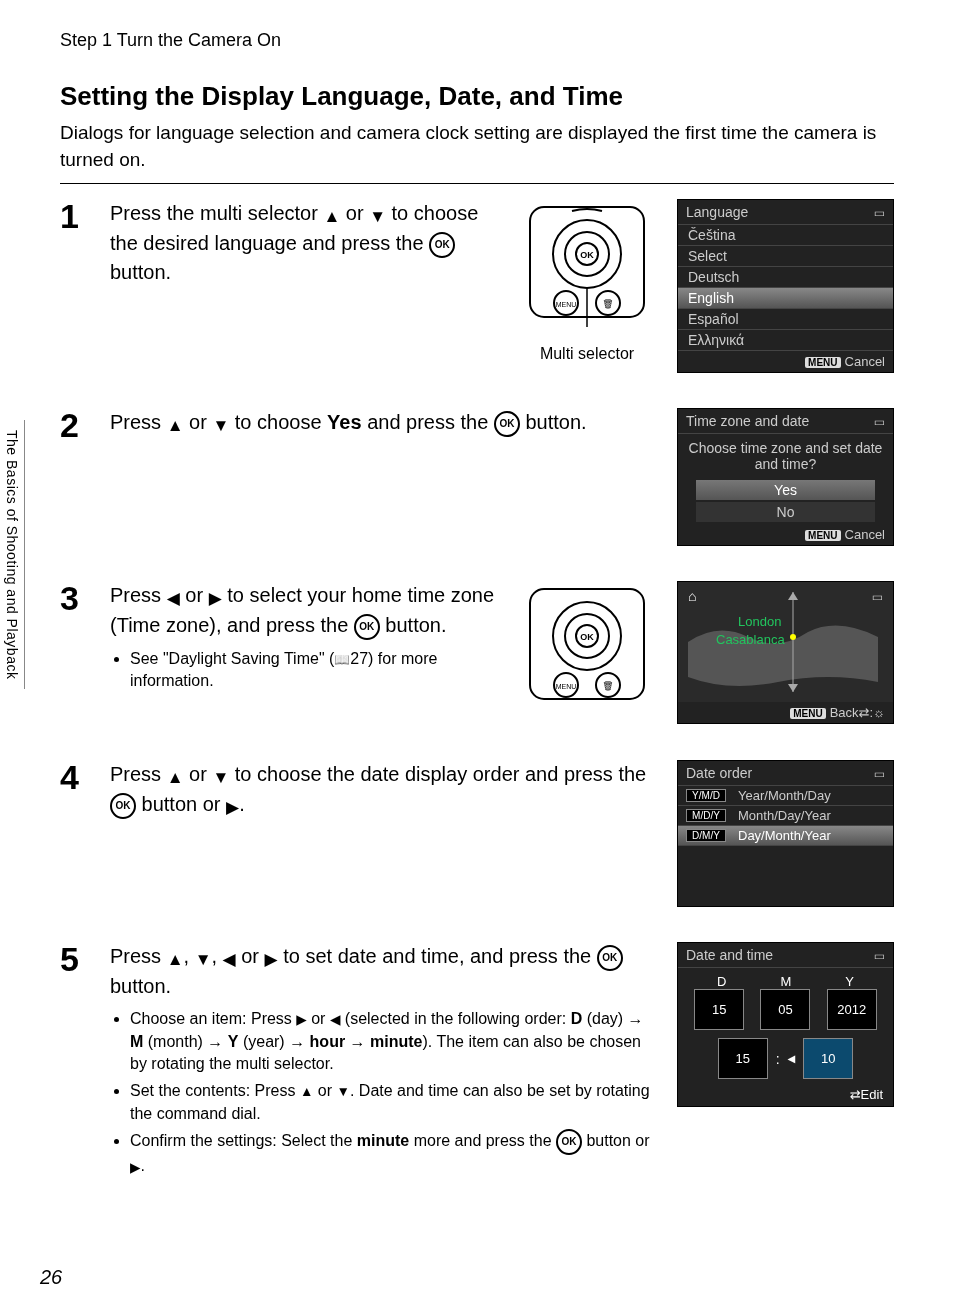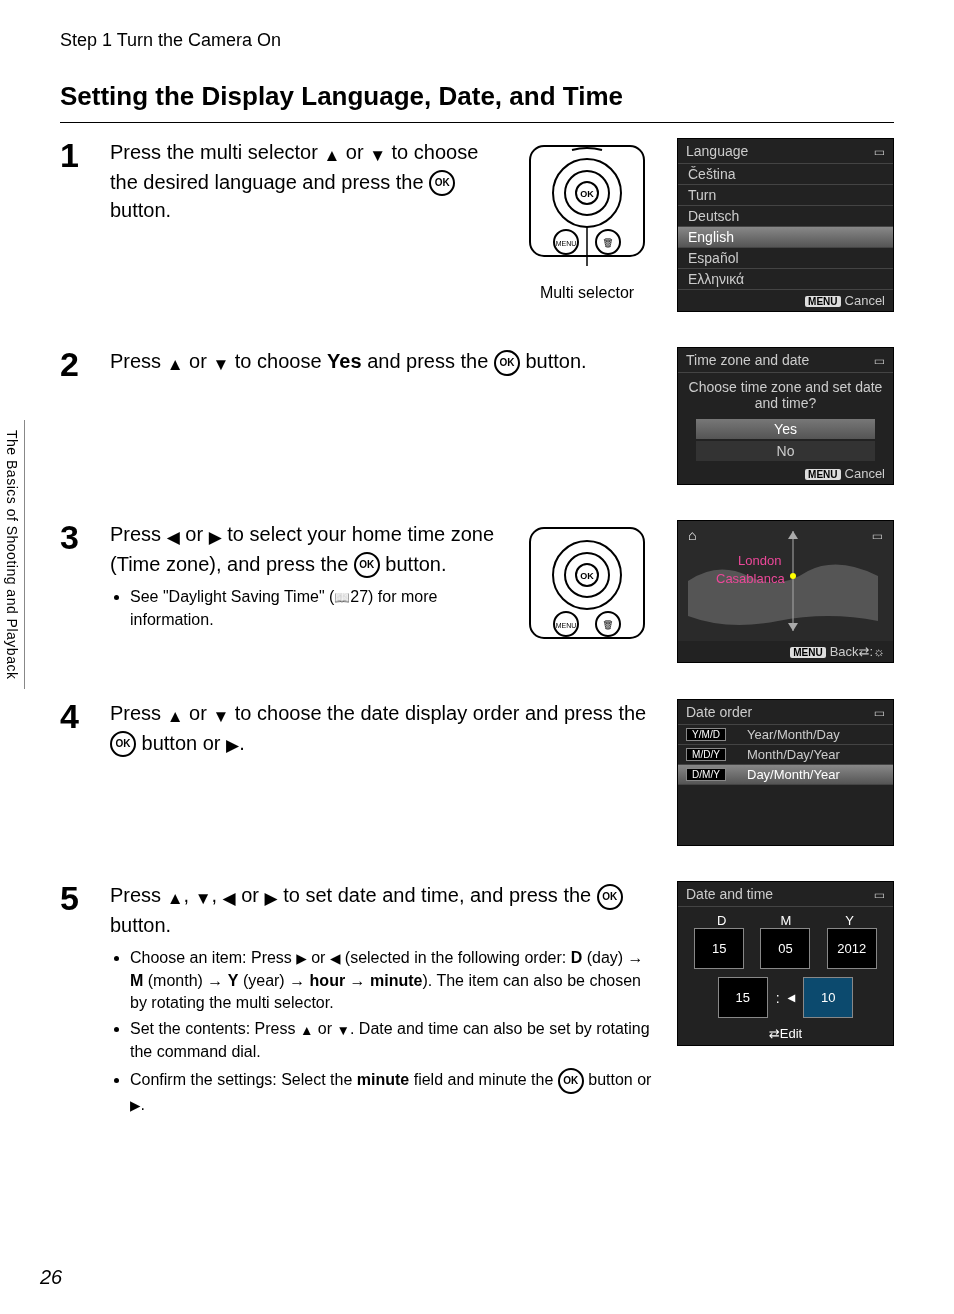--- a/index.html
+++ b/index.html
@@ -197,62 +197,63 @@
     font-size: 14px;
     color: #fff;
   }
   .lcd-map .batt {
     position: absolute;
     top: 6px;
     right: 10px;
   }
   .lcd-map .city {
     position: absolute;
-    color: #ec4899;
+    color: #22c55e;
     font-size: 13px;
   }
   .lcd-map svg { position:absolute; top:0; left:0; }
   .date-fmt-row {
     display: flex;
-    gap: 21px;
+    gap: 12px;
     padding: 2px 8px;
     border-bottom: 1px solid #444;
     font-size: 13px;
     align-items: center;
   }
   .date-fmt-row.highlight { background: linear-gradient(#888,#555); color:#fff; }
   .fmt-badge {
     background: #000;
     color: #fff;
     border: 1px solid #888;
     font-size: 10px;
     padding: 0 2px;
     width: 34px;
     text-align: center;
   }
   .dt-labels { display:flex; justify-content:space-around; font-size:13px; padding: 6px 12px 0 12px; color:#fff;}
   .dt-vals { display:flex; justify-content:space-around; padding: 0 12px 4px 12px; gap: 8px;}
   .dt-box { background:#000; border:1px solid #888; color:#fff; padding:12px 6px; font-size:13px; min-width:36px; text-align:center;}
   .dt-time { display:flex; justify-content:center; gap:8px; align-items:center; padding:4px;}
-  .dt-edit { text-align:center; padding:4px 10px; font-size:13px; color:#fff;}
+  .dt-edit { text-align:right; padding:4px 10px; font-size:13px; color:#fff;}
   .page-num {
     position: absolute;
     bottom: 25px;
     left: 40px;
     font-size: 20px;
     font-style: italic;
   }
 </style>
 </head>
 <body>
 
 <div class="page">
   <div class="header-step">Step 1 Turn the Camera On</div>
 
   <div class="section-title">Setting the Display Language, Date, and Time</div>
+  <div class="section-intro">Dialogs for language selection and camera clock setting are displayed the first time the camera is turned on.</div>
   <hr class="thin">
 
   <div class="side-tab">The Basics of Shooting and Playback</div>
 
   <div class="step">
     <div class="step-num">1</div>
     <div class="step-body">
       <div class="step-text">
         <span>Press the multi selector </span><span class="inline-icon triangle-up"></span><span> or </span><span class="inline-icon triangle-down"></span><span> to choose the desired language and press the </span><span class="ok-btn">OK</span><span> button.</span>
       </div>
@@ -271,21 +272,21 @@
           <line x1="65" y1="88" x2="65" y2="128" stroke="#000" stroke-width="1.5"></line>
         </svg>
         <div class="selector-label">Multi selector</div>
       </div>
       <div class="lcd">
         <div class="lcd-title-row">
           <span>Language</span>
           <span class="batt-icon"></span>
         </div>
         <div class="lcd-list-row">Čeština</div>
-        <div class="lcd-list-row">Turn</div>
+        <div class="lcd-list-row">Select</div>
         <div class="lcd-list-row">Deutsch</div>
         <div class="lcd-list-row highlight">English</div>
         <div class="lcd-list-row">Español</div>
         <div class="lcd-list-row">Ελληνικά</div>
         <div class="lcd-footer">
           <span><span class="menu-tag">MENU</span><span>Cancel</span></span>
         </div>
       </div>
     </div>
   </div>
@@ -392,21 +393,21 @@
       <div class="step-text">
         <span>Press </span><span class="inline-icon triangle-up"></span><span>, </span><span class="inline-icon triangle-down"></span><span>, </span><span class="inline-icon triangle-left"></span><span> or </span><span class="inline-icon triangle-right"></span><span> to set date and time, and press the </span><span class="ok-btn">OK</span><span> button.</span>
         <ul class="sub-bullets">
           <li>
             <span>Choose an item: Press </span><span class="inline-icon triangle-right"></span><span> or </span><span class="inline-icon triangle-left"></span><span> (selected in the following order: </span><span class="bold">D</span><span> (day) </span><span class="arrow-r"></span><span class="bold">M</span><span> (month) </span><span class="arrow-r"></span><span class="bold">Y</span><span> (year) </span><span class="arrow-r"></span><span class="bold">hour</span><span class="arrow-r"></span><span class="bold">minute</span><span>). The item can also be chosen by rotating the multi selector.</span>
           </li>
           <li>
             <span>Set the contents: Press </span><span class="inline-icon triangle-up"></span><span> or </span><span class="inline-icon triangle-down"></span><span>. Date and time can also be set by rotating the command dial.</span>
           </li>
           <li>
-            <span>Confirm the settings: Select the </span><span class="bold">minute</span><span> field and minute the </span><span class="ok-btn">OK</span><span> button or </span><span class="inline-icon triangle-right"></span><span>.</span>
+            <span>Confirm the settings: Select the </span><span class="bold">minute</span><span> more and press the </span><span class="ok-btn">OK</span><span> button or </span><span class="inline-icon triangle-right"></span><span>.</span>
           </li>
         </ul>
       </div>
       <div class="lcd">
         <div class="lcd-title-row">
           <span>Date and time</span>
           <span class="batt-icon"></span>
         </div>
         <div class="dt-labels">
           <span>D</span>

